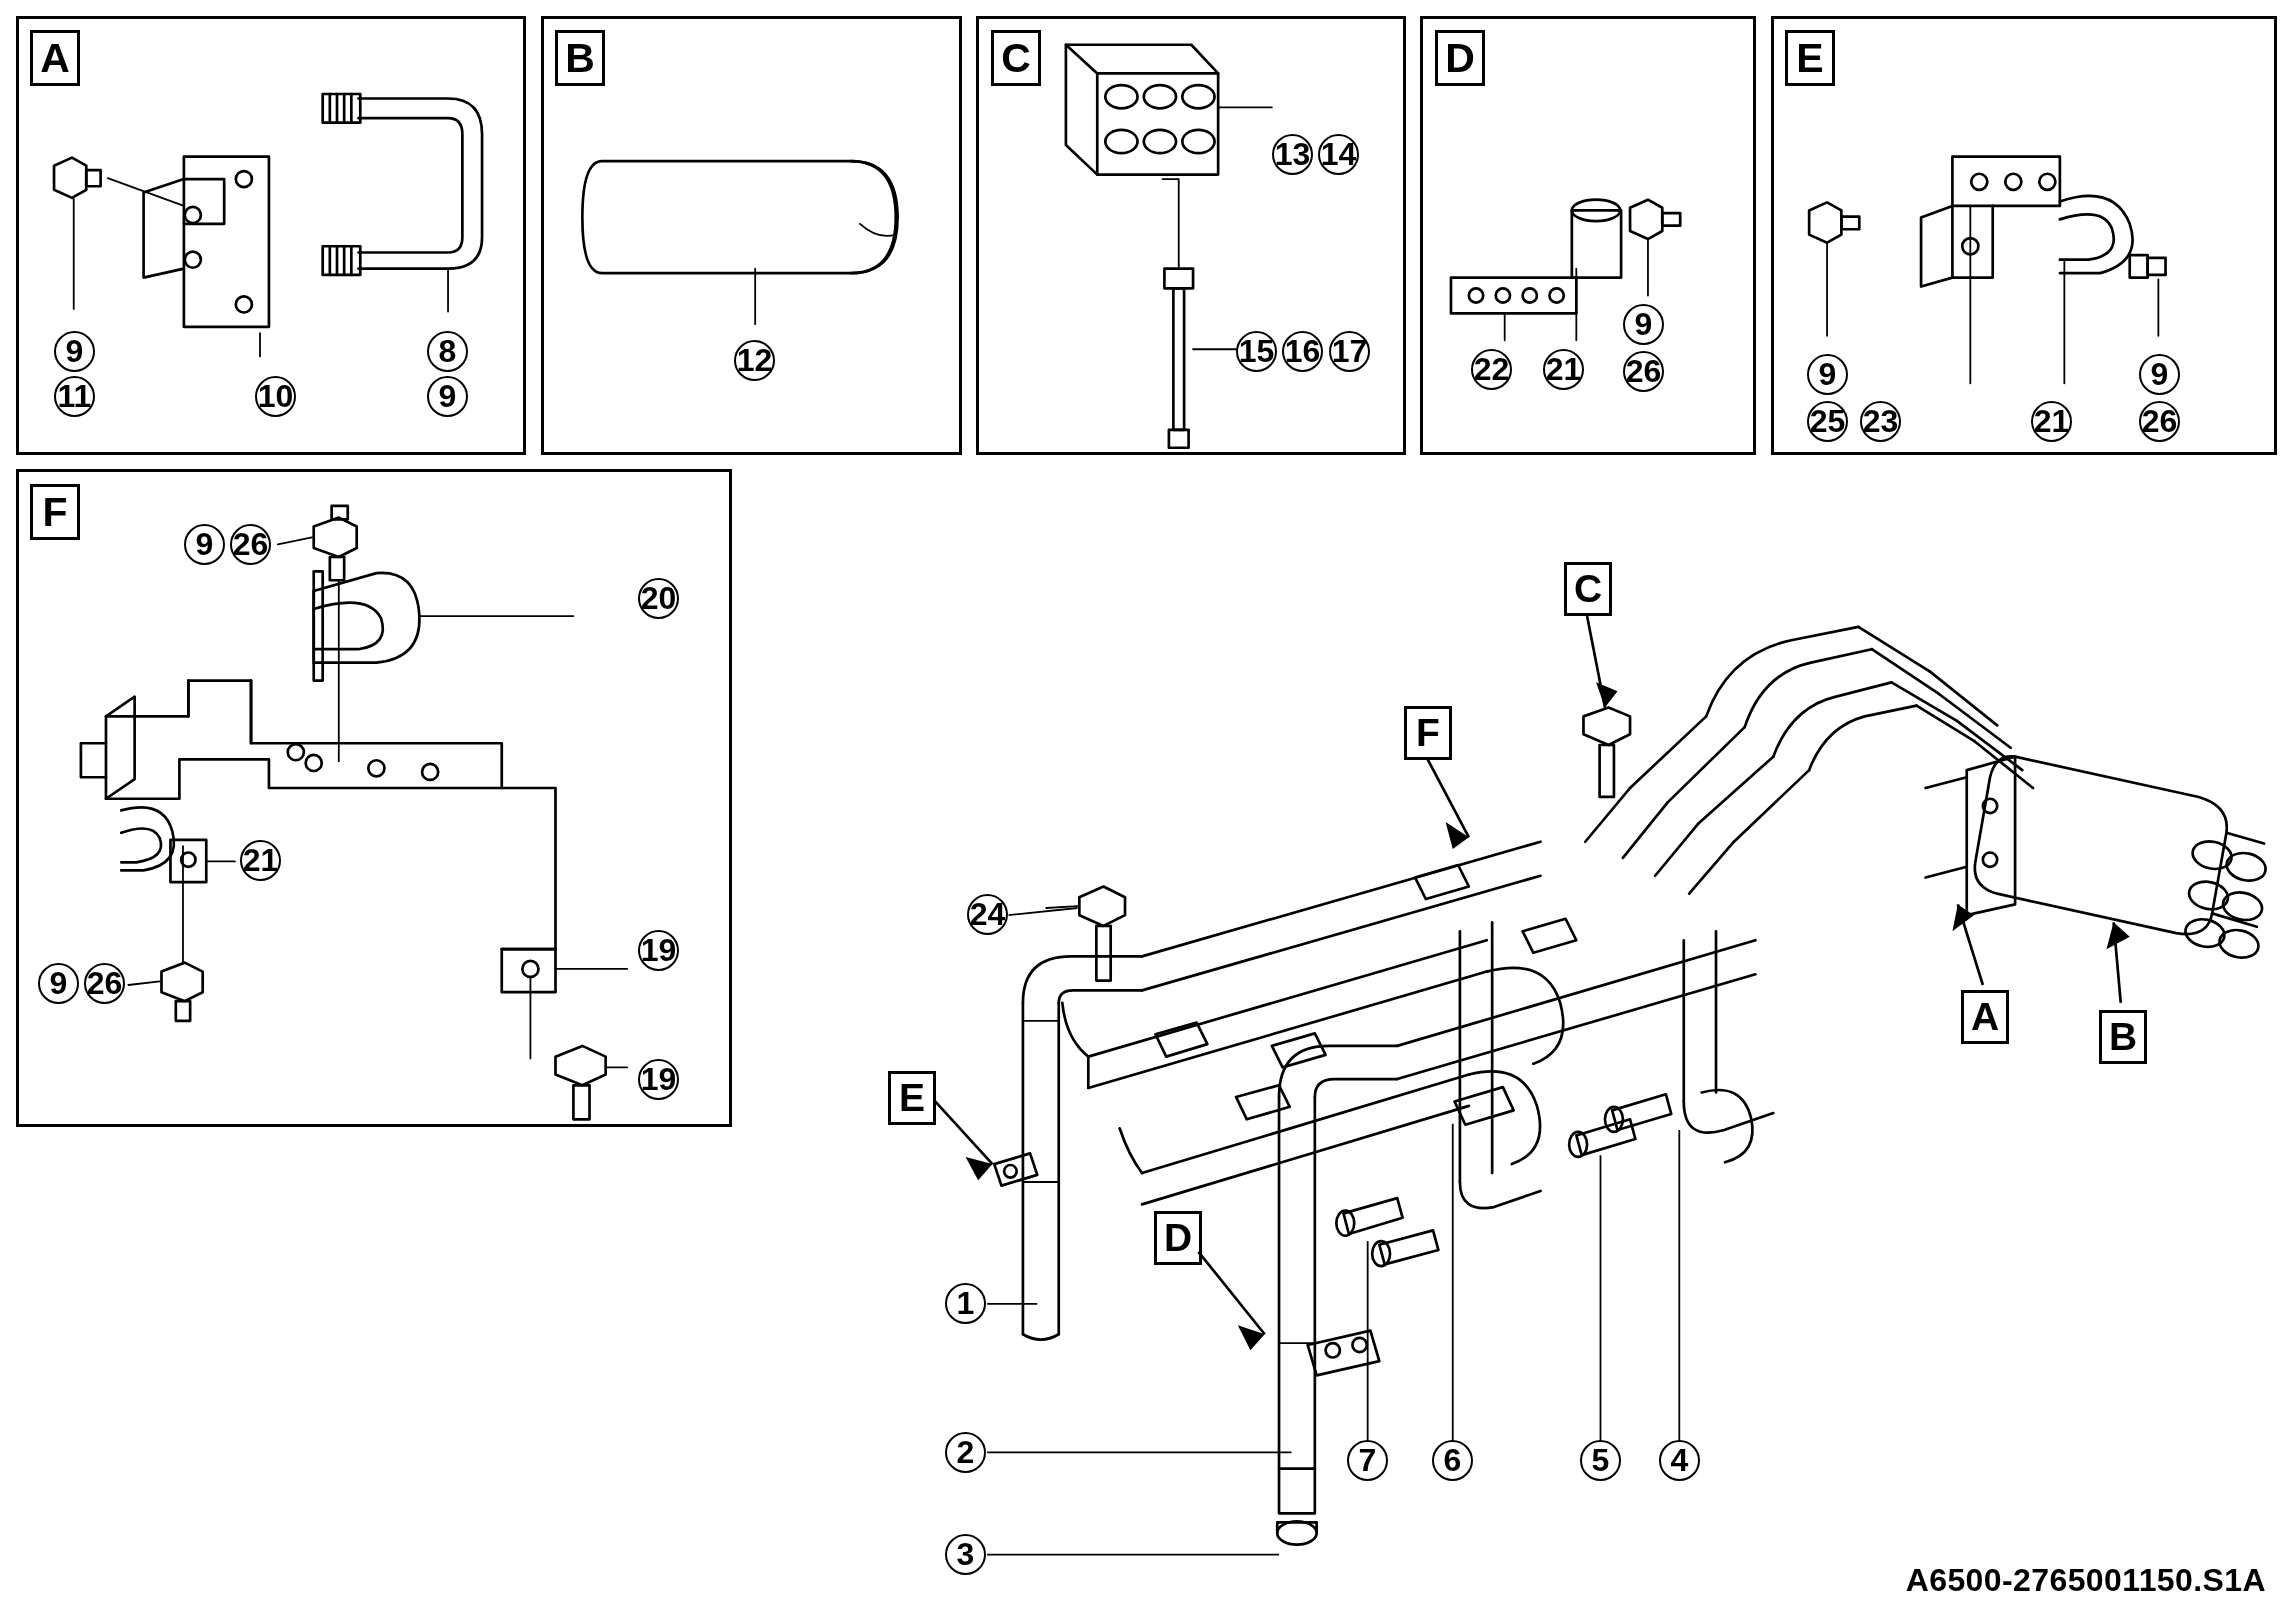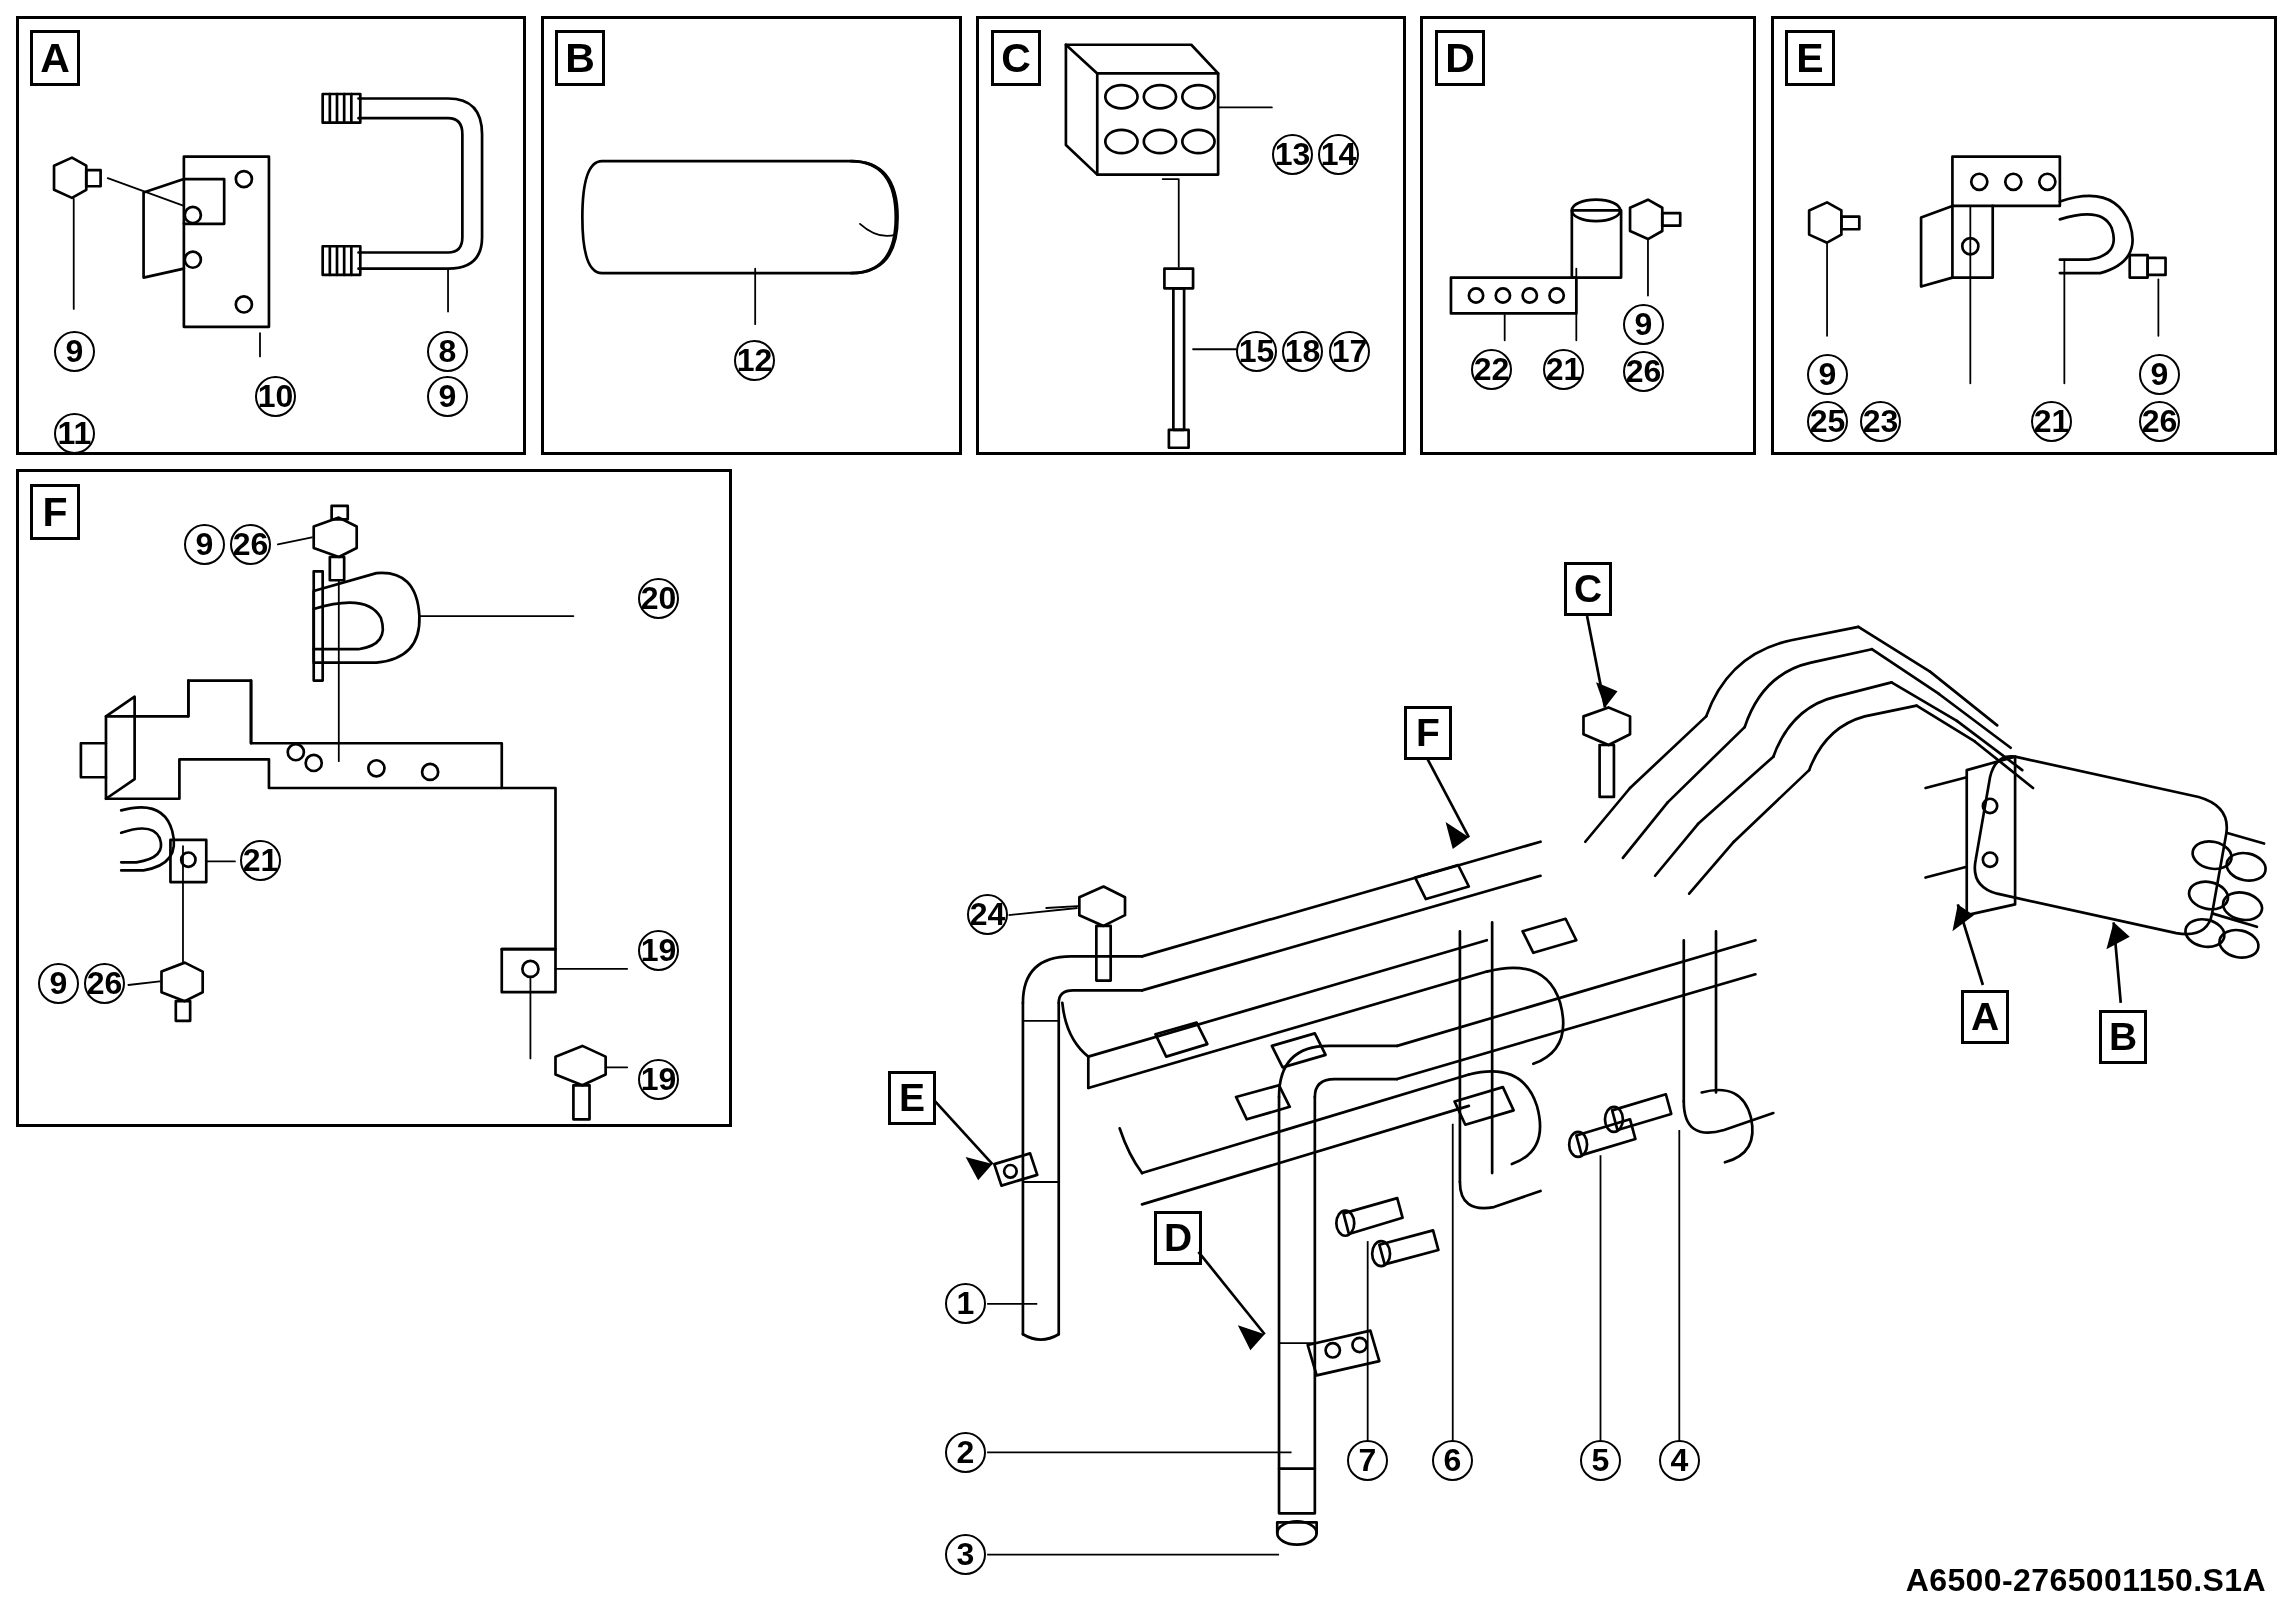--- a/index.html
+++ b/index.html
@@ -358,31 +358,31 @@
       <line x1="1102" y1="1736" x2="1428" y2="1736"></line>
       <line x1="1527" y1="1610" x2="1527" y2="1386"></line>
       <line x1="1622" y1="1610" x2="1622" y2="1255"></line>
       <line x1="1787" y1="1610" x2="1787" y2="1290"></line>
       <line x1="1875" y1="1610" x2="1875" y2="1262"></line>
       <line x1="1126" y1="1022" x2="1203" y2="1014"></line>
     </g>
   </svg>
 
   <div class="bubble" style="left:54px; top:331px;">9</div>
-  <div class="bubble" style="left:54px; top:376px;margin-top:37px;">11</div>
+  <div class="bubble" style="left:54px; top:376px;">11</div>
   <div class="bubble" style="left:255px; top:376px;">10</div>
   <div class="bubble" style="left:427px; top:331px;">8</div>
   <div class="bubble" style="left:427px; top:376px;">9</div>
 
   <div class="bubble" style="left:734px; top:340px;">12</div>
 
   <div class="bubble" style="left:1272px; top:134px;">13</div>
   <div class="bubble" style="left:1318px; top:134px;">14</div>
   <div class="bubble" style="left:1236px; top:331px;">15</div>
-  <div class="bubble" style="left:1282px; top:331px;">18</div>
+  <div class="bubble" style="left:1282px; top:331px;">16</div>
   <div class="bubble" style="left:1329px; top:331px;">17</div>
 
   <div class="bubble" style="left:1471px; top:349px;">22</div>
   <div class="bubble" style="left:1543px; top:349px;">21</div>
   <div class="bubble" style="left:1623px; top:304px;">9</div>
   <div class="bubble" style="left:1623px; top:351px;">26</div>
 
   <div class="bubble" style="left:1807px; top:354px;">9</div>
   <div class="bubble" style="left:1807px; top:401px;">25</div>
   <div class="bubble" style="left:1860px; top:401px;">23</div>

